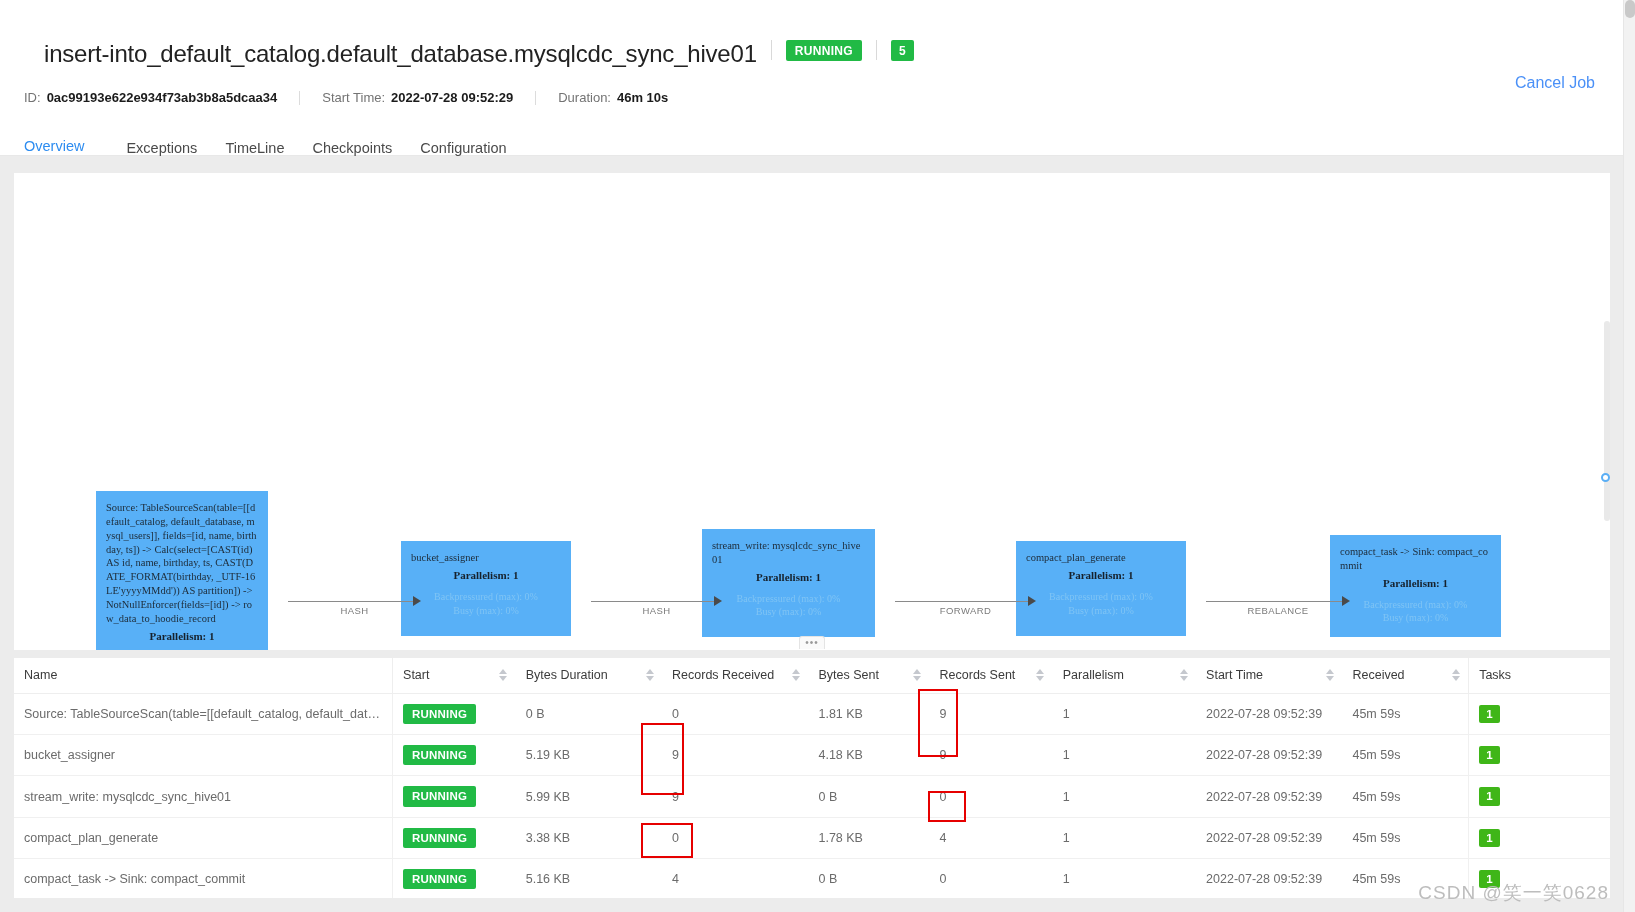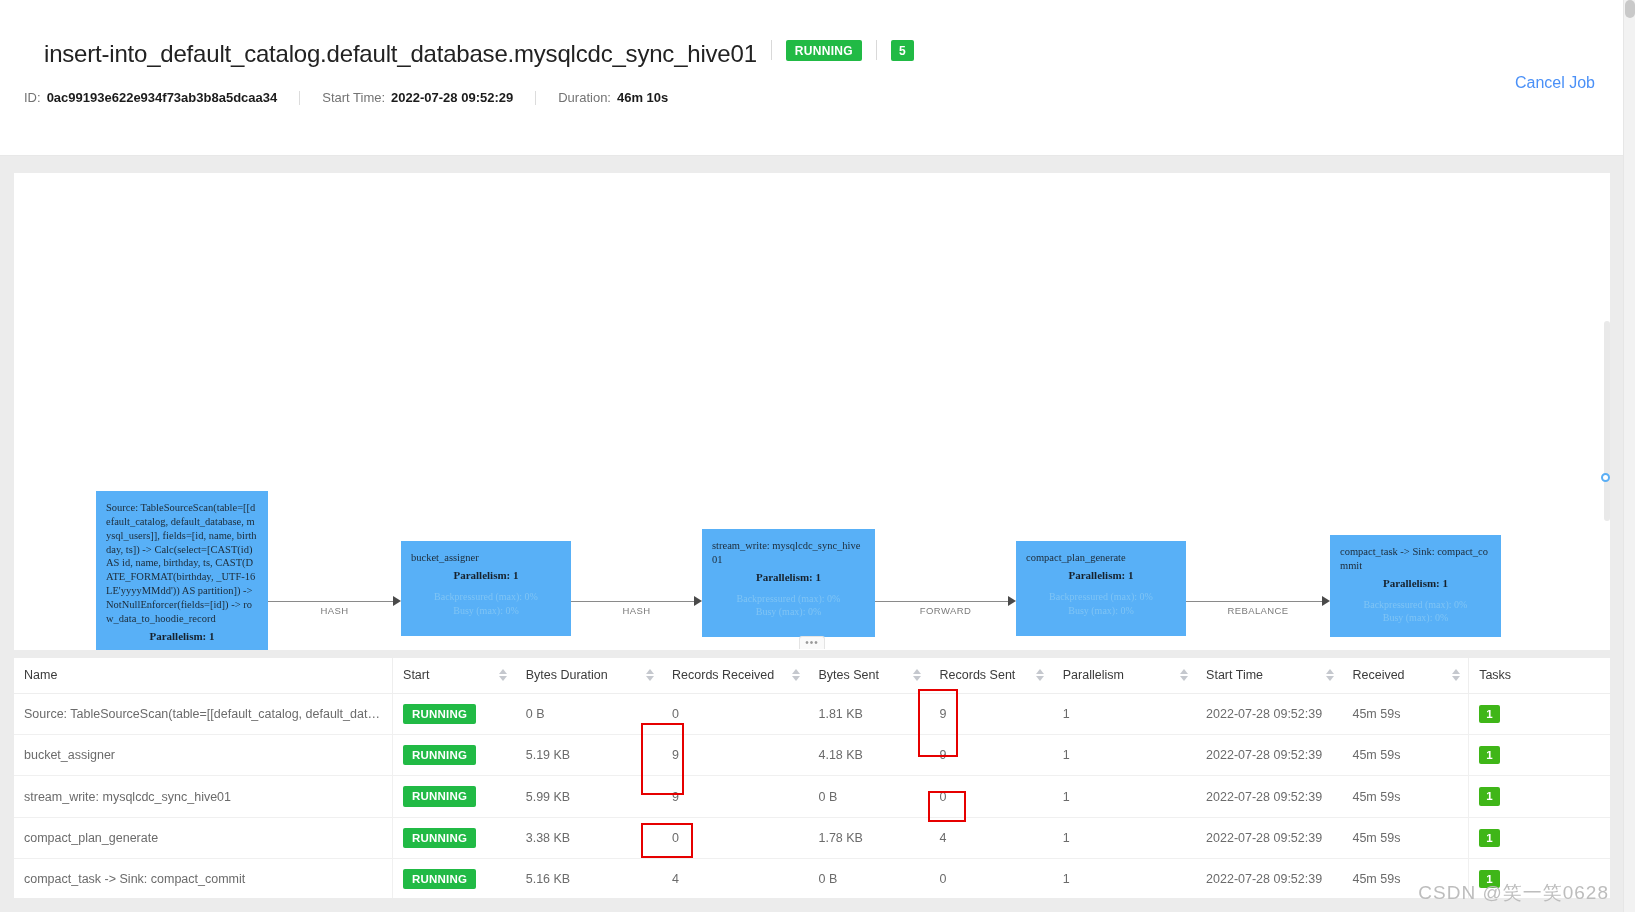--- a/index.html
+++ b/index.html
@@ -136,21 +136,21 @@
   .node .nstat { text-align: center; color: #7fc4f5; margin-top: 8px; font-size: 10px; }
   .node .nstat2{ text-align: center; color: #7fc4f5; font-size: 10px; }
 
   #node0 { left: 82px;   top: 318px; width: 172px; height: 202px; }
   #node1 { left: 387px;  top: 368px; width: 170px; height: 95px; }
   #node2 { left: 688px;  top: 356px; width: 173px; height: 108px; }
   #node3 { left: 1002px; top: 368px; width: 170px; height: 95px; }
   #node4 { left: 1316px; top: 362px; width: 171px; height: 102px; }
 
   
-  .edge { position: absolute; height: 24px; }
+  .edge { position: absolute; height: 24px; margin-left: 20px; }
   .edge .line {
     position: absolute; left: 0; top: 10px; height: 1px;
     background: #8a8a8a; width: calc(100% - 7px);
   }
   .edge .arrow {
     position: absolute; right: 0; top: 5px;
     width: 0; height: 0;
     border-top: 5px solid transparent;
     border-bottom: 5px solid transparent;
     border-left: 8px solid #4a4a4a;
@@ -253,20 +253,27 @@
       <span class="meta-sep"></span>
       <span class="meta-label">Start Time:</span>
       <span class="meta-value">2022-07-28 09:52:29</span>
       <span class="meta-sep"></span>
       <span class="meta-label">Duration:</span>
       <span class="meta-value">46m 10s</span>
     </div>
 
     <div class="cancel-job">Cancel Job</div>
 
+    <div class="tabs">
+      <div class="tab active">Overview</div>
+      <div class="tab">Exceptions</div>
+      <div class="tab">TimeLine</div>
+      <div class="tab">Checkpoints</div>
+      <div class="tab">Configuration</div>
+    </div>
   </div>
 
   <div class="body-bg"></div>
 
   <div class="graph-panel">
 
     <div class="node" id="node0">
       <div class="nname">Source: TableSourceScan(table=[[default_catalog, default_database, mysql_users]], fields=[id, name, birthday, ts]) -&gt; Calc(select=[CAST(id) AS id, name, birthday, ts, CAST(DATE_FORMAT(birthday, _UTF-16LE'yyyyMMdd')) AS partition]) -&gt; NotNullEnforcer(fields=[id]) -&gt; row_data_to_hoodie_record</div>
       <div class="npar">Parallelism: 1</div>
 

